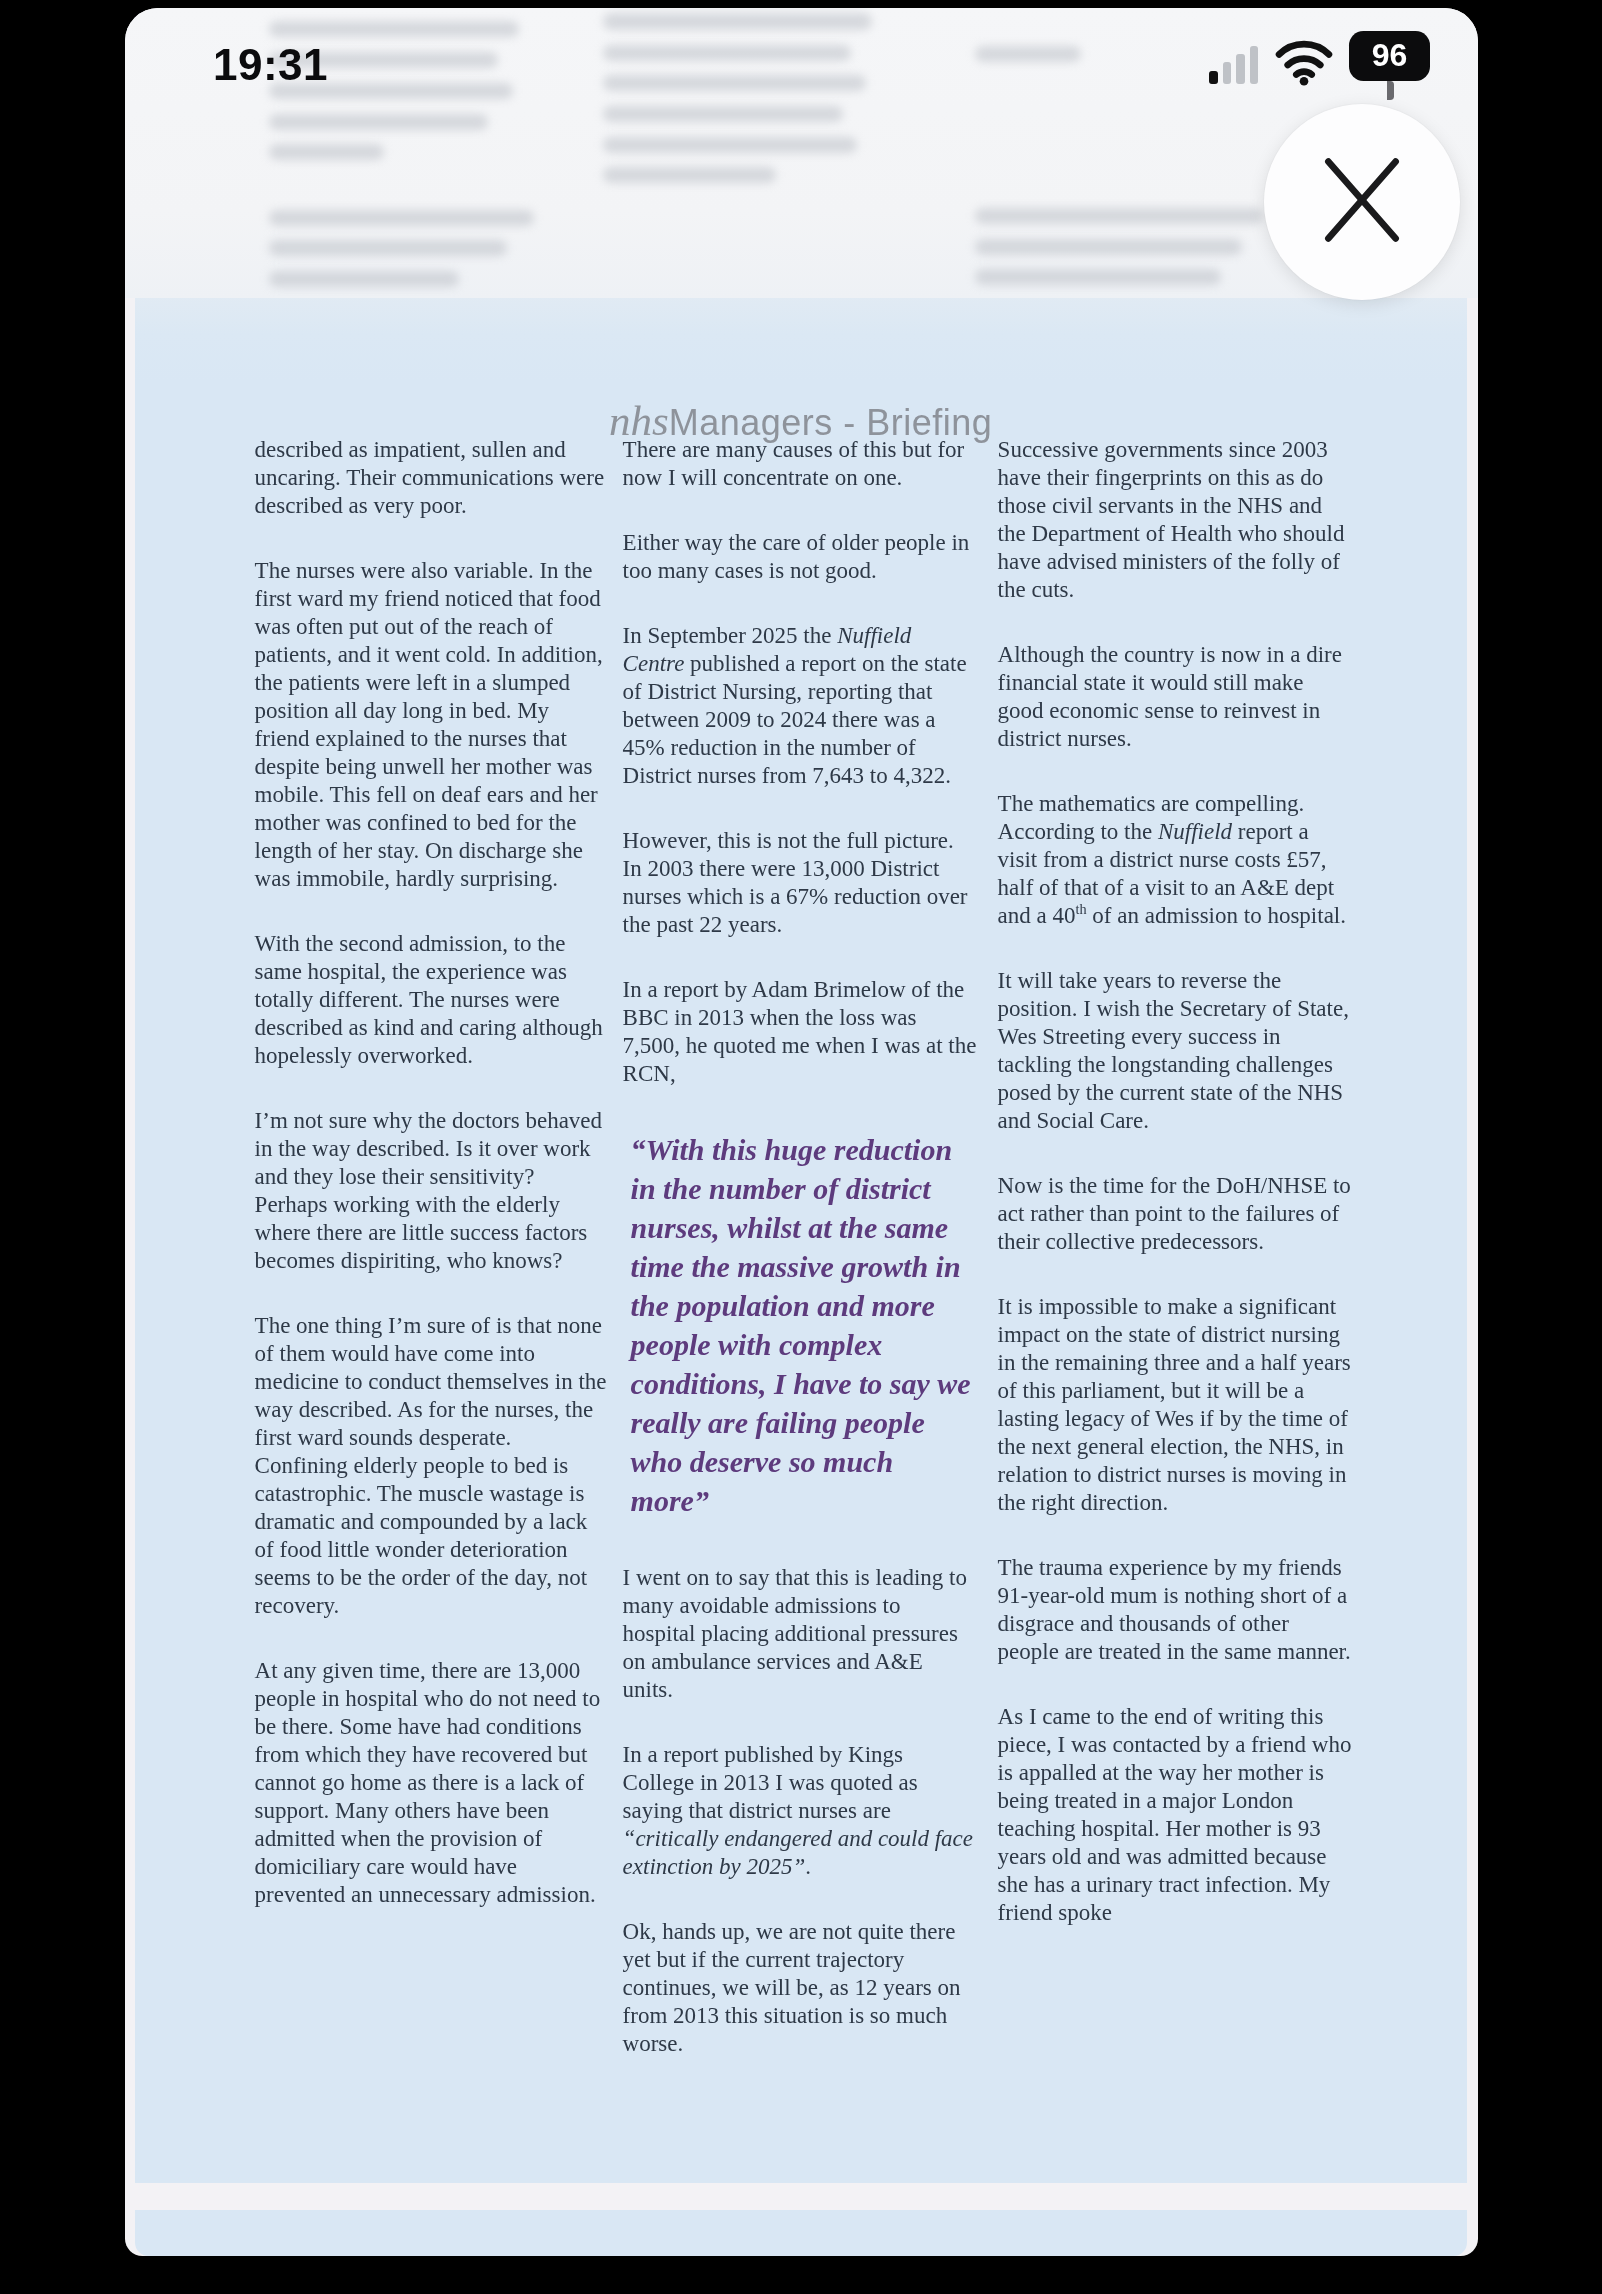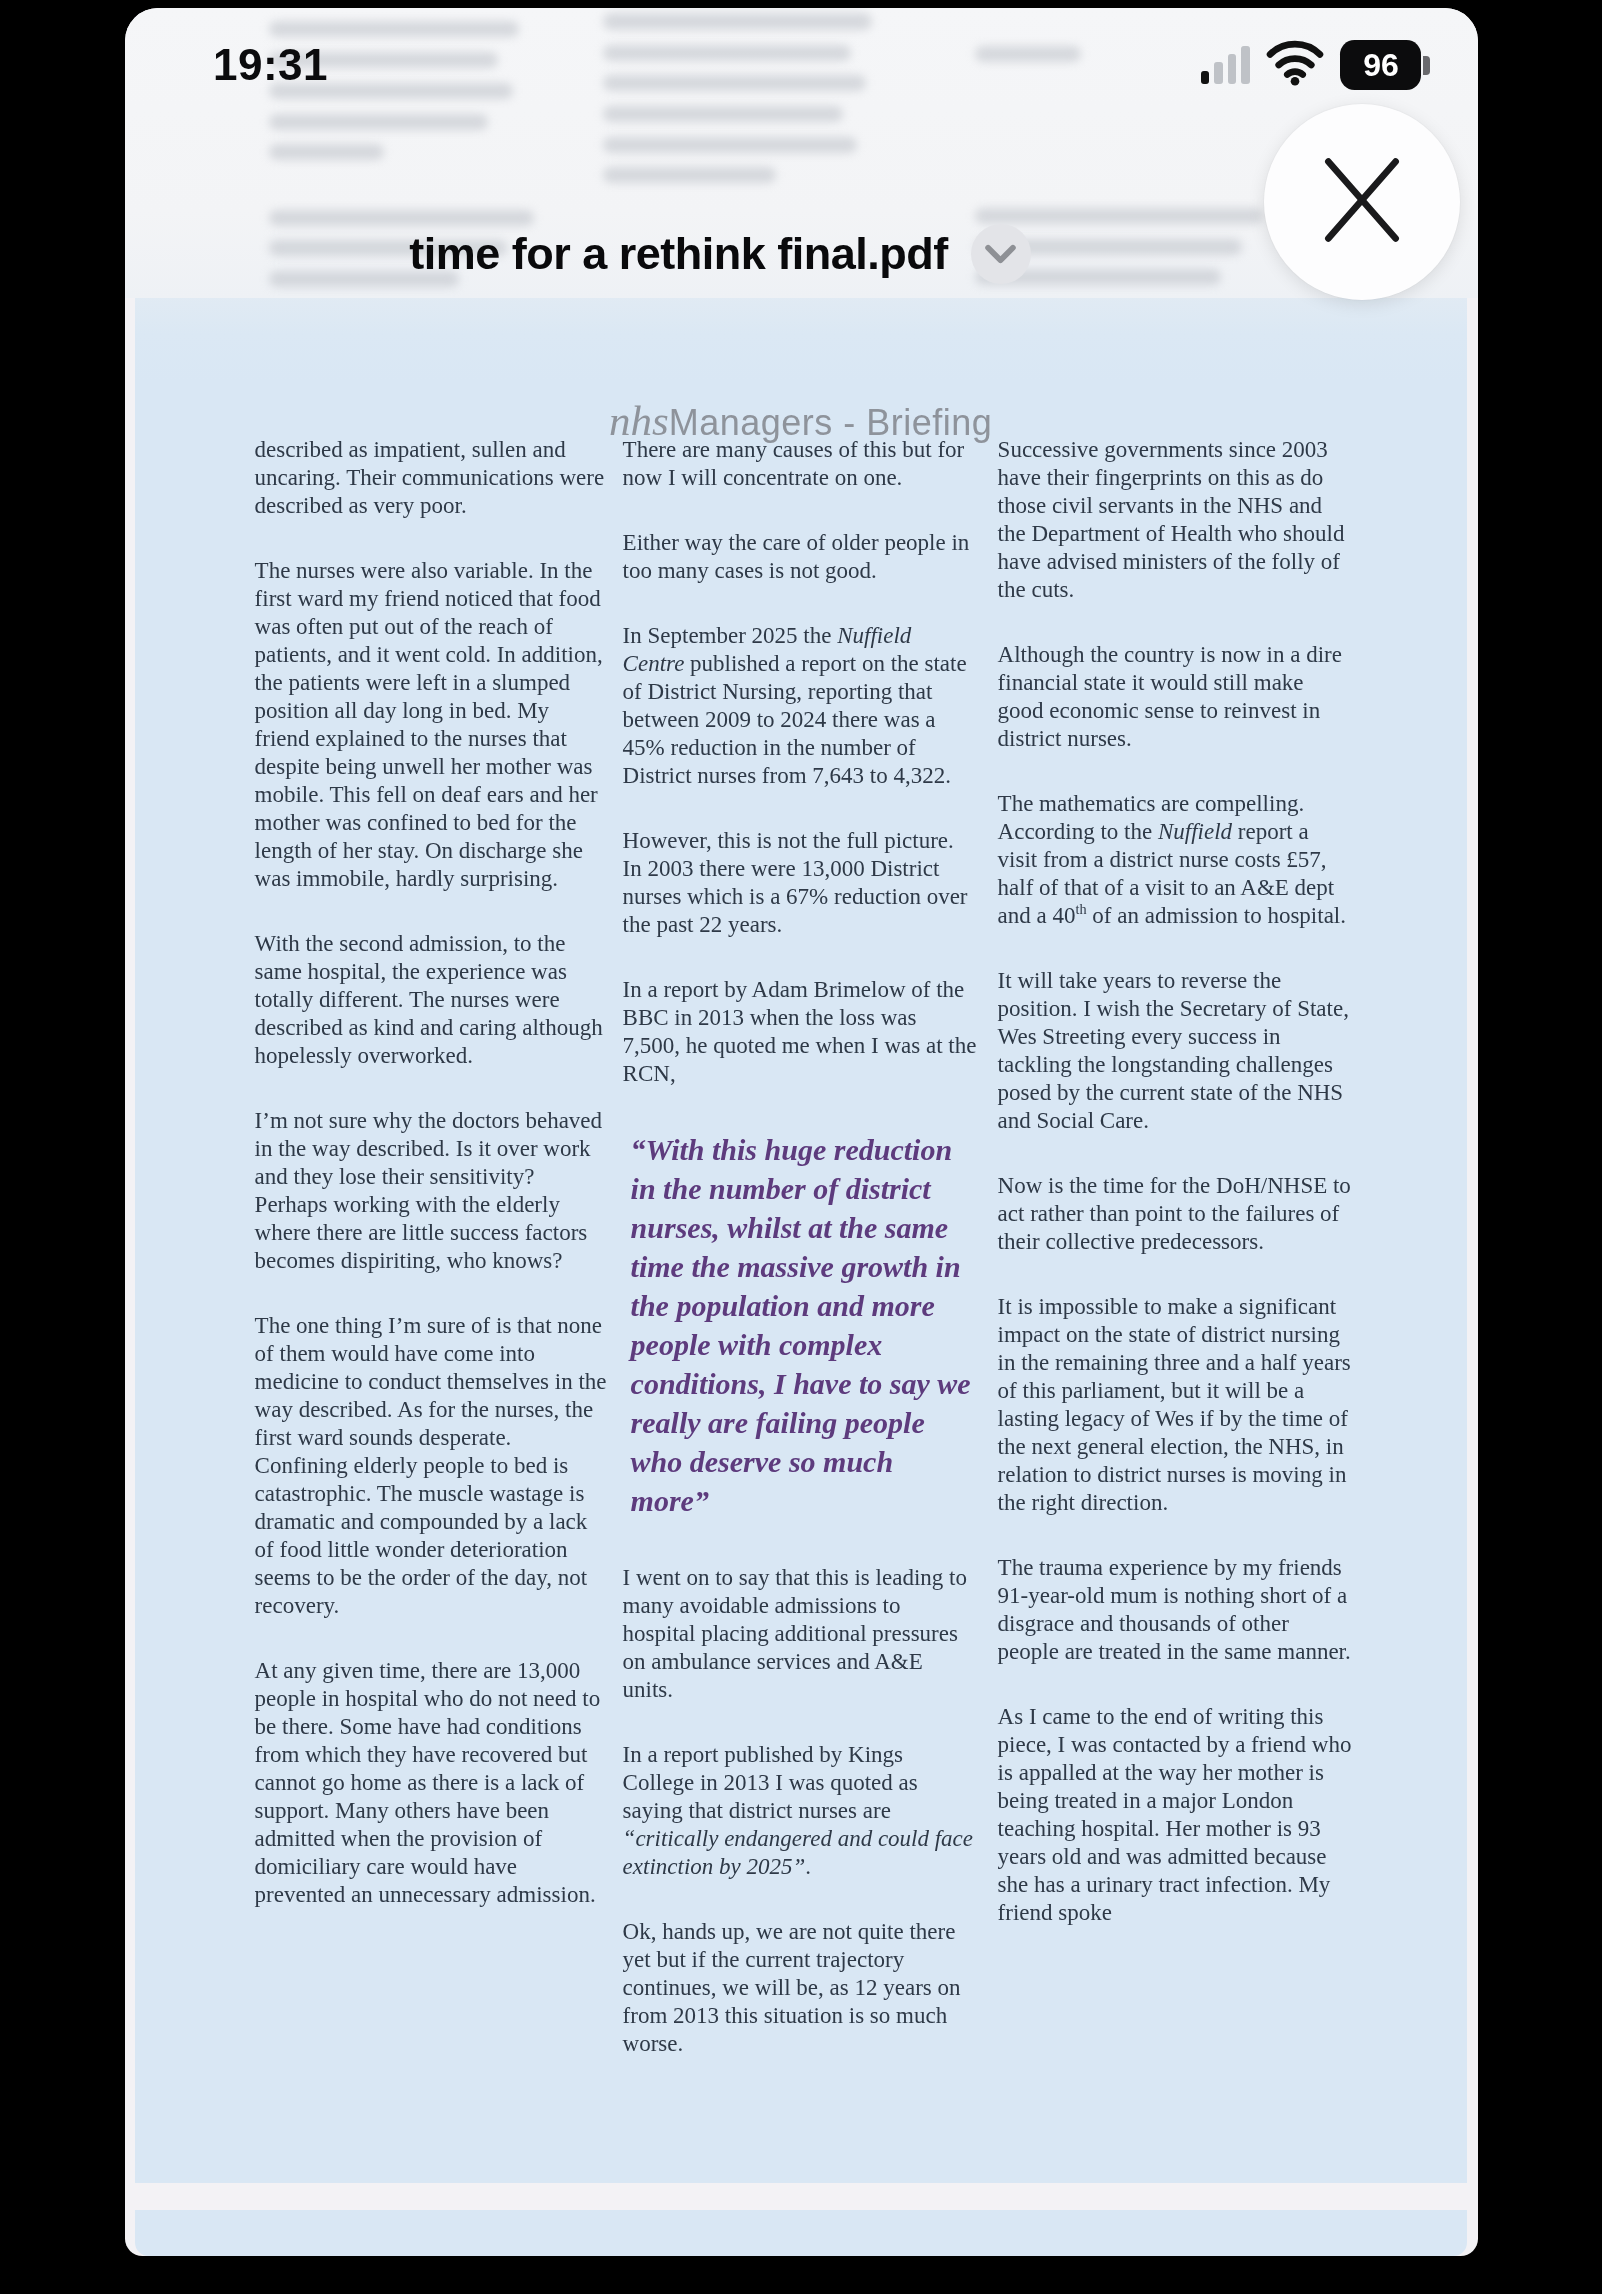--- a/index.html
+++ b/index.html
@@ -129,37 +129,29 @@
               <i style="height:38px;"></i>
           </span>
           <span>
             <svg width="60" height="46" viewBox="0 0 62 48">
               <path d="M5 15 a37 37 0 0 1 52 0" fill="none" stroke="#111" stroke-width="7" stroke-linecap="round"></path>
               <path d="M14 26 a25 25 0 0 1 34 0" fill="none" stroke="#111" stroke-width="7" stroke-linecap="round"></path>
               <path d="M23 36 a12.5 12.5 0 0 1 16 0" fill="none" stroke="#111" stroke-width="7" stroke-linecap="round"></path>
               <circle cx="31" cy="43" r="4.5" fill="#111"></circle>
             </svg>
           </span>
-          <span style="display:flex;align-items:center;">
+          <span style="display:flex;align-items:center;flex-direction:column;">
             <span class="batt">
                 <span>96</span>
               </span>
             <span class="batt-nub"></span>
           </span>
         </span>
       </div>
 
-      <div class="titlerow">
-        <span class="doc-title">time for a rethink final.pdf</span>
-        <span class="chev-circle">
-          <svg width="33" height="21" viewBox="0 0 34 22">
-            <polyline points="4,4 17,17 30,4" fill="none" stroke="#8e9095" stroke-width="6" stroke-linecap="round" stroke-linejoin="round"></polyline>
-          </svg>
-        </span>
-      </div>
     </div>
 
     <div class="close-btn">
       <span>
         <svg width="96" height="96" viewBox="0 0 100 100">
           <line x1="15" y1="10" x2="85" y2="90" stroke="#1a1a1c" stroke-width="7" stroke-linecap="round"></line>
           <line x1="85" y1="10" x2="15" y2="90" stroke="#1a1a1c" stroke-width="7" stroke-linecap="round"></line>
         </svg>
       </span>
     </div>

